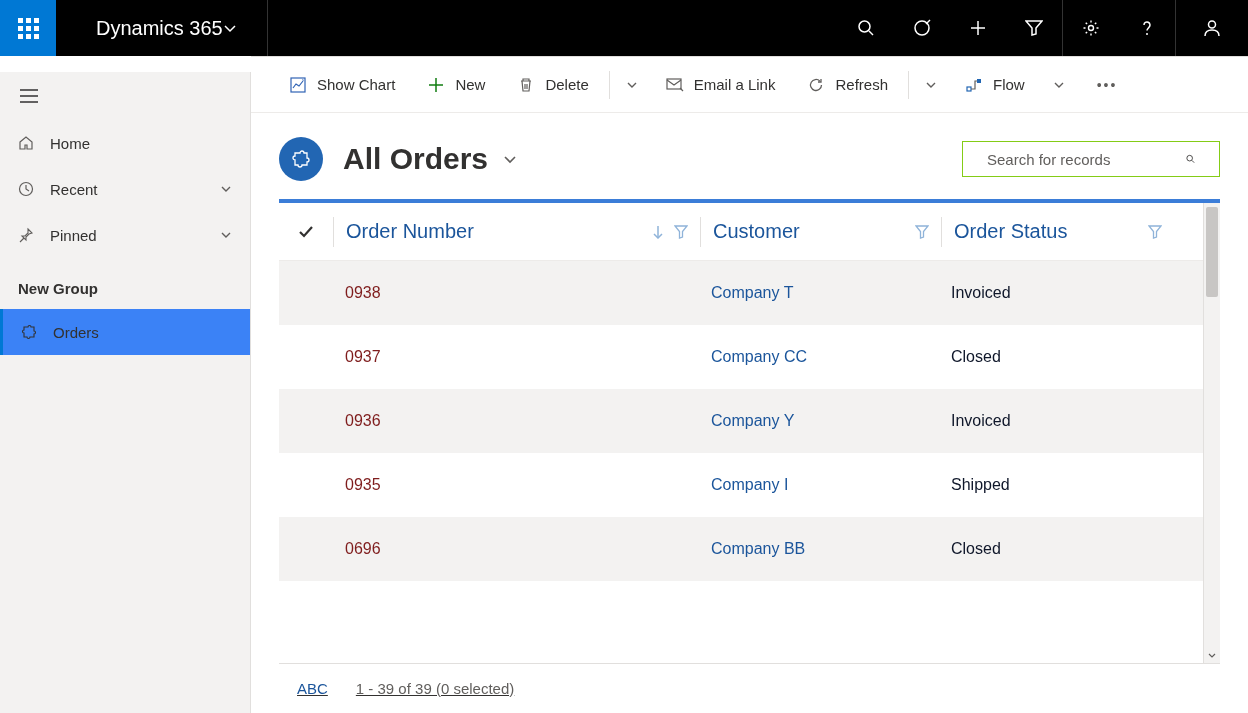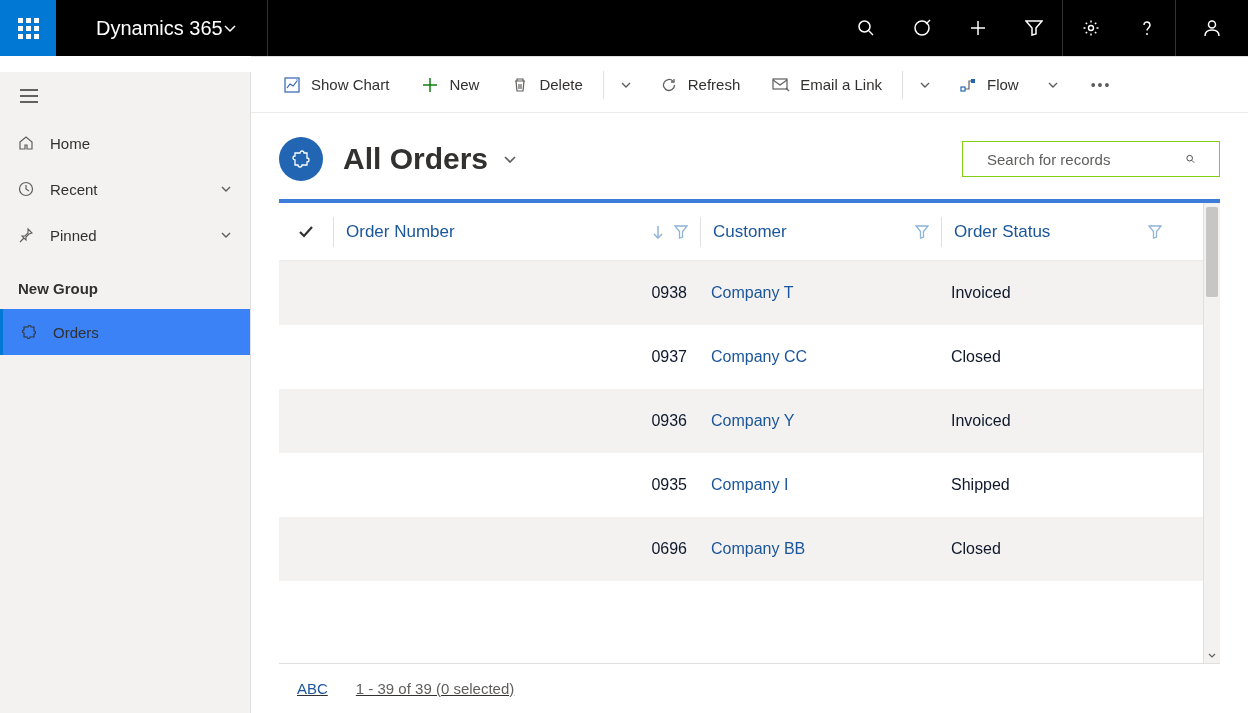--- a/index.html
+++ b/index.html
@@ -24,21 +24,21 @@
   .hamburger-row { height: 48px; display: flex; align-items: center; padding: 0 20px; cursor: pointer; }
   .nav-item { height: 46px; display: flex; align-items: center; padding: 0 18px; cursor: pointer; gap: 16px; color: #323130; font-size: 15px; }
   .nav-item .chev { margin-left: auto; color: #605e5c; }
   .nav-group-label { padding: 22px 18px 12px 18px; font-size: 15px; font-weight: 600; color: #323130; }
   .nav-item.active { background: #3b82f6; border-left: 3px solid #0078d4; }
   
   
   .content { flex: 1; display: flex; flex-direction: column; background: #fff; border-top: 1px solid #e1dfdd; }
   
   
-  .command-bar { height: 56px; display: flex; align-items: center; padding: 0 18px; gap: 4px; border-bottom: 1px solid #edebe9; }
+  .command-bar { height: 56px; display: flex; align-items: center; padding: 0 24px; gap: 4px; border-bottom: 1px solid #edebe9; }
   .cmd-btn { display: flex; align-items: center; gap: 10px; padding: 0 14px; height: 40px; cursor: pointer; font-size: 15px; color: #323130; }
   .cmd-icon { width: 18px; height: 18px; display: flex; align-items: center; justify-content: center; }
   .cmd-sep { width: 1px; height: 28px; background: #e1dfdd; margin: 0 2px; }
   .cmd-chev { color: #605e5c; padding: 0 10px; cursor: pointer; }
   .cmd-more { padding: 0 18px; cursor: pointer; color: #605e5c; letter-spacing: 2px; }
   
   
   .view-header { display: flex; align-items: center; padding: 24px 28px 18px 28px; }
   .view-icon { width: 44px; height: 44px; border-radius: 50%; background: #2266b3; display: flex; align-items: center; justify-content: center; color: #fff; margin-right: 20px; }
   .view-title { font-size: 30px; font-weight: 600; color: #323130; margin-right: 14px; }
@@ -47,30 +47,30 @@
   .search-box input { border: none; outline: none; flex: 1; font-size: 15px; font-family: inherit; background: transparent; }
   .search-box input::placeholder { color: #605e5c; }
   
   
   .grid-wrap { flex: 1; padding: 0 28px 0 28px; display: flex; flex-direction: column; overflow: hidden; }
   .grid-container { border-top: 4px solid #3b7dd8; flex: 1; display: flex; overflow: hidden; position: relative; }
   .grid-table { flex: 1; overflow: hidden; }
   .grid-header { display: flex; height: 58px; align-items: center; border-bottom: 1px solid #edebe9; }
   .col-check { width: 54px; display: flex; align-items: center; justify-content: center; }
   .col-sep { width: 1px; height: 30px; background: #e1dfdd; }
-  .col { display: flex; align-items: center; padding: 0 12px; cursor: pointer; color: #1b559b; font-size: 17px; gap: 8px; }
+  .col { display: flex; align-items: center; padding: 0 12px; cursor: pointer; color: #1b559b; font-size: 20px; gap: 8px; }
   .col-ordernum { width: 366px; }
   .col-customer { width: 240px; }
   .col-status { width: 232px; }
   .col-icons { margin-left: auto; display: flex; gap: 10px; color: #8fb3d9; }
   .grid-row { display: flex; height: 64px; align-items: center; }
   .grid-row:nth-child(odd) { background: #f3f2f1; }
   .grid-row:nth-child(even) { background: #fff; }
   .cell { padding: 0 12px; font-size: 16px; }
-  .cell-ordernum { width: 366px; color: #0f172a; cursor: pointer; text-align: right; }
+  .cell-ordernum { width: 366px; color: #7f1d1d; cursor: pointer; }
   .cell-customer { width: 240px; color: #1b559b; cursor: pointer; }
   .cell-status { width: 232px; color: #0f172a; }
   .row-check { width: 54px; }
   .fake-scrollbar { width: 17px; background: #f3f2f1; border-left: 1px solid #e1dfdd; position: relative; }
   .scrollbar-thumb { position: absolute; top: 4px; left: 2px; right: 2px; height: 90px; background: #c8c6c4; border-radius: 2px; }
   .scrollbar-arrow { position: absolute; left: 0; right: 0; height: 14px; display: flex; align-items: center; justify-content: center; color: #605e5c; font-size: 10px; }
   .scrollbar-arrow.down { bottom: 0; }
   
   
   .grid-footer { height: 50px; border-top: 1px solid #e1dfdd; display: flex; align-items: center; padding: 0 18px; gap: 28px; font-size: 15px; text-decoration: underline; }
@@ -229,36 +229,36 @@
         <span>Delete</span>
       </div>
       <div class="cmd-sep"></div>
       <div class="cmd-chev">
           <svg width="12" height="12" viewBox="0 0 12 12">
             <path d="M2 4l4 4 4-4" stroke="#605e5c" stroke-width="1.4" fill="none"></path>
           </svg>
         </div>
       <div class="cmd-btn">
         <span class="cmd-icon">
-            <svg width="16" height="16" viewBox="0 0 16 16">
-              <path d="M13.5 8a5.5 5.5 0 11-1.6-3.9" stroke="#605e5c" stroke-width="1.3" fill="none"></path>
-              <path d="M13 2v3h-3" stroke="#605e5c" stroke-width="1.3" fill="none"></path>
-            </svg>
-          </span>
-        <span>Refresh</span>
-      </div>
-      <div class="cmd-btn">
-        <span class="cmd-icon">
             <svg width="18" height="14" viewBox="0 0 18 14">
               <rect x="1" y="1" width="14" height="10" stroke="#605e5c" stroke-width="1.2" fill="none"></rect>
               <path d="M1 2l7 5 7-5" stroke="#605e5c" stroke-width="1.2" fill="none"></path>
               <path d="M14 10l3 3" stroke="#605e5c" stroke-width="1.2"></path>
             </svg>
           </span>
         <span>Email a Link</span>
+      </div>
+      <div class="cmd-btn">
+        <span class="cmd-icon">
+            <svg width="16" height="16" viewBox="0 0 16 16">
+              <path d="M13.5 8a5.5 5.5 0 11-1.6-3.9" stroke="#605e5c" stroke-width="1.3" fill="none"></path>
+              <path d="M13 2v3h-3" stroke="#605e5c" stroke-width="1.3" fill="none"></path>
+            </svg>
+          </span>
+        <span>Refresh</span>
       </div>
       <div class="cmd-sep"></div>
       <div class="cmd-chev">
           <svg width="12" height="12" viewBox="0 0 12 12">
             <path d="M2 4l4 4 4-4" stroke="#605e5c" stroke-width="1.4" fill="none"></path>
           </svg>
         </div>
       <div class="cmd-btn">
         <span class="cmd-icon">
             <svg width="16" height="16" viewBox="0 0 16 16">

